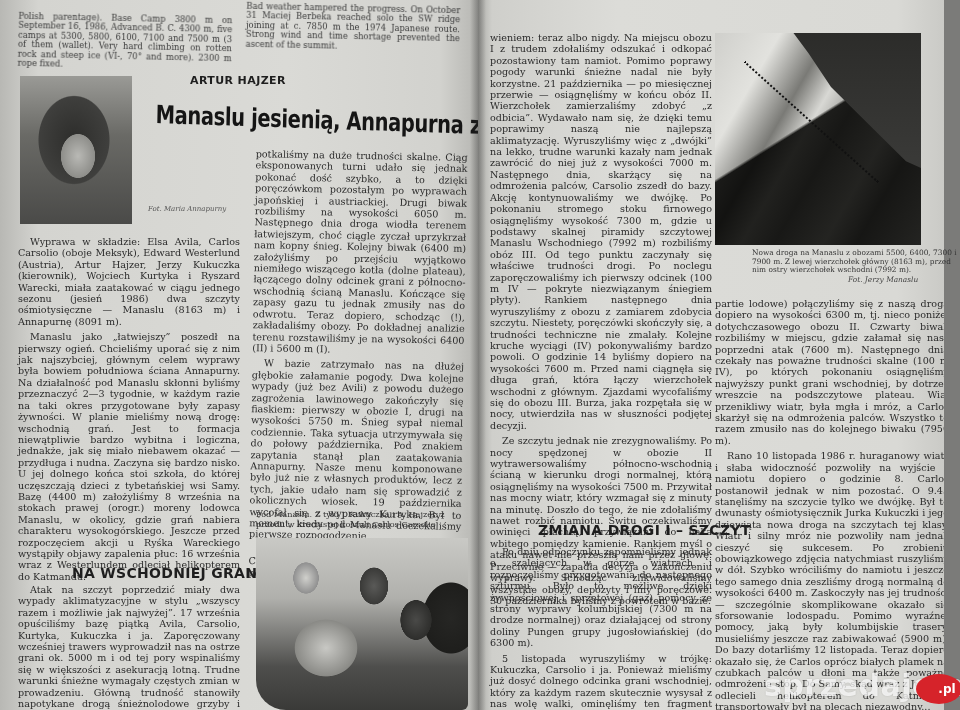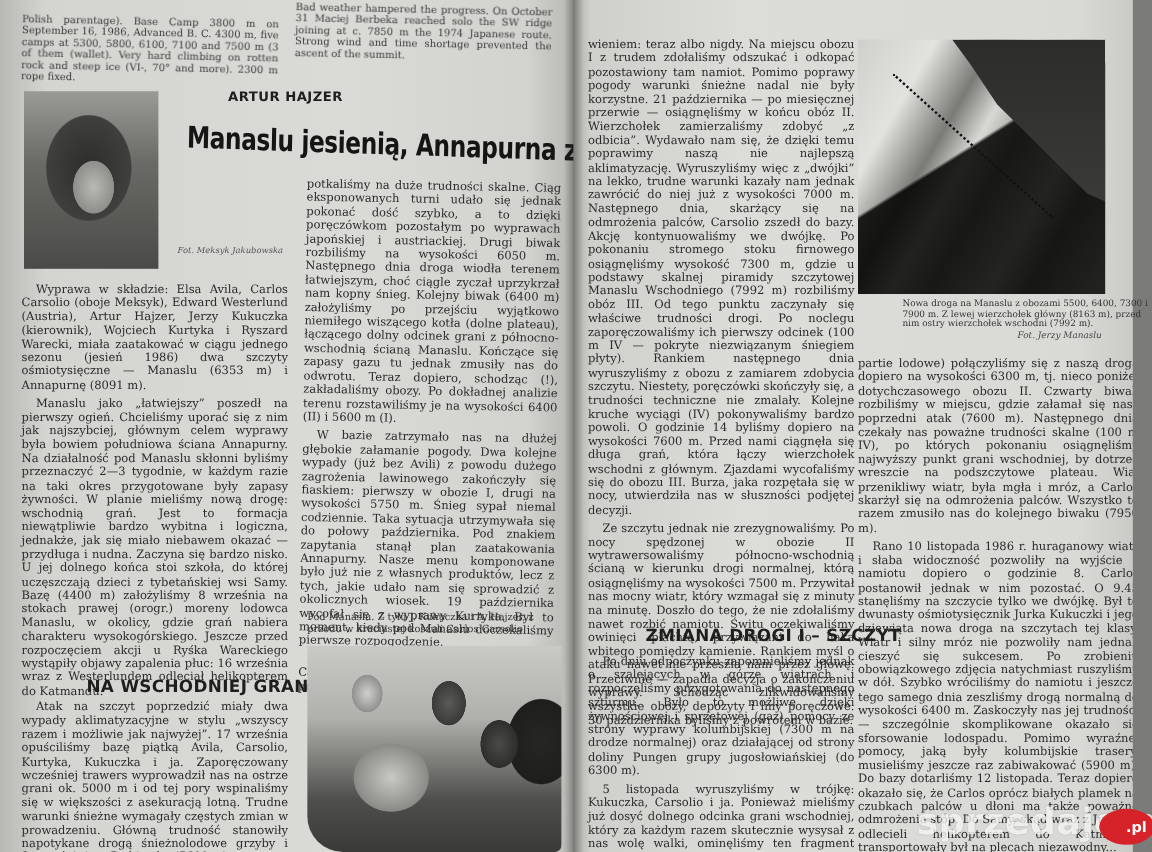--- a/index.html
+++ b/index.html
@@ -94,27 +94,27 @@
   }
 </style>
 </head>
 <body>
 
 <div class="page page-left">
   <div class="col top-en blurred" style="left:18px; top:14px; width:214px;">Polish parentage). Base Camp 3800 m on September 16, 1986, Advanced B. C. 4300 m, five camps at 5300, 5800, 6100, 7100 and 7500 m (3 of them (wallet). Very hard climbing on rotten rock and steep ice (VI-, 70° and more). 2300 m rope fixed.</div>
   <div class="col top-en blurred" style="left:246px; top:4px; width:214px;">Bad weather hampered the progress. On October 31 Maciej Berbeka reached solo the SW ridge joining at c. 7850 m the 1974 Japanese route. Strong wind and time shortage prevented the ascent of the summit.</div>
 
   <div class="photo portrait"></div>
-  <div class="portrait-credit">Fot. Meksyk Jakubowska</div>
+  <div class="portrait-credit">Fot. Maria Annapurny</div>
 
   <div class="author">ARTUR HAJZER</div>
   <div class="title">Manaslu jesienią, Annapurna zimą</div>
 
   <div class="col blurred" style="left:18px; top:236px; width:222px;">
-    <p>Wyprawa w składzie: Elsa Avila, Carlos Carsolio (oboje Meksyk), Edward Westerlund (Austria), Artur Hajzer, Jerzy Kukuczka (kierownik), Wojciech Kurtyka i Ryszard Warecki, miała zaatakować w ciągu jednego sezonu (jesień 1986) dwa szczyty ośmiotysięczne — Manaslu (6353 m) i Annapurnę (8091 m).</p>
+    <p>Wyprawa w składzie: Elsa Avila, Carlos Carsolio (oboje Meksyk), Edward Westerlund (Austria), Artur Hajzer, Jerzy Kukuczka (kierownik), Wojciech Kurtyka i Ryszard Warecki, miała zaatakować w ciągu jednego sezonu (jesień 1986) dwa szczyty ośmiotysięczne — Manaslu (8163 m) i Annapurnę (8091 m).</p>
     <p>Manaslu jako „łatwiejszy” poszedł na pierwszy ogień. Chcieliśmy uporać się z nim jak najszybciej, głównym celem wyprawy była bowiem południowa ściana Annapurny. Na działalność pod Manaslu skłonni byliśmy przeznaczyć 2—3 tygodnie, w każdym razie na taki okres przygotowane były zapasy żywności. W planie mieliśmy nową drogę: wschodnią grań. Jest to formacja niewątpliwie bardzo wybitna i logiczna, jednakże, jak się miało niebawem okazać — przydługa i nudna. Zaczyna się bardzo nisko. U jej dolnego końca stoi szkoła, do której uczęszczają dzieci z tybetańskiej wsi Samy. Bazę (4400 m) założyliśmy 8 września na stokach prawej (orogr.) moreny lodowca Manaslu, w okolicy, gdzie grań nabiera charakteru wysokogórskiego. Jeszcze przed rozpoczęciem akcji u Ryśka Wareckiego wystąpiły objawy zapalenia płuc: 16 września wraz z Westerlundem odleciał helikopterem do Katmandu.</p>
   </div>
   <div class="section-head" style="left:72px; top:565px;">NA WSCHODNIEJ GRANI</div>
   <div class="col blurred" style="left:18px; top:584px; width:222px;">
     <p>Atak na szczyt poprzedzić miały dwa wypady aklimatyzacyjne w stylu „wszyscy razem i możliwie jak najwyżej”. 17 września opuściliśmy bazę piątką Avila, Carsolio, Kurtyka, Kukuczka i ja. Zaporęczowany wcześniej trawers wyprowadził nas na ostrze grani ok. 5000 m i od tej pory wspinaliśmy się w większości z asekuracją lotną. Trudne warunki śnieżne wymagały częstych zmian w prowadzeniu. Główną trudność stanowiły napotykane drogą śnieżnolodowe grzyby i formy śnieżne. Po biwaku (5600 m) na-</p>
   </div>
 
   <div class="col" style="left:252px; top:150px; width:212px; transform: rotate(1deg);">
     <p style="text-indent:0">potkaliśmy na duże trudności skalne. Ciąg eksponowanych turni udało się jednak pokonać dość szybko, a to dzięki poręczówkom pozostałym po wyprawach japońskiej i austriackiej. Drugi biwak rozbiliśmy na wysokości 6050 m. Następnego dnia droga wiodła terenem łatwiejszym, choć ciągle zyczał uprzykrzał nam kopny śnieg. Kolejny biwak (6400 m) założyliśmy po przejściu wyjątkowo niemiłego wiszącego kotła (dolne plateau), łączącego dolny odcinek grani z północno-wschodnią ścianą Manaslu. Kończące się zapasy gazu tu jednak zmusiły nas do odwrotu. Teraz dopiero, schodząc (!), zakładaliśmy obozy. Po dokładnej analizie terenu rozstawiliśmy je na wysokości 6400 (II) i 5600 m (I).</p>
     <p>W bazie zatrzymało nas na dłużej głębokie załamanie pogody. Dwa kolejne wypady (już bez Avili) z powodu dużego zagrożenia lawinowego zakończyły się fiaskiem: pierwszy w obozie I, drugi na wysokości 5750 m. Śnieg sypał niemal codziennie. Taka sytuacja utrzymywała się do połowy października. Pod znakiem zapytania stanął plan zaatakowania Annapurny. Nasze menu komponowane było już nie z własnych produktów, lecz z tych, jakie udało nam się sprowadzić z okolicznych wiosek. 19 października wycofał się z wyprawy Kurtyka. Był to moment, kiedy pod Manaslu doczekaliśmy pierwsze rozpogodzenie.</p>

